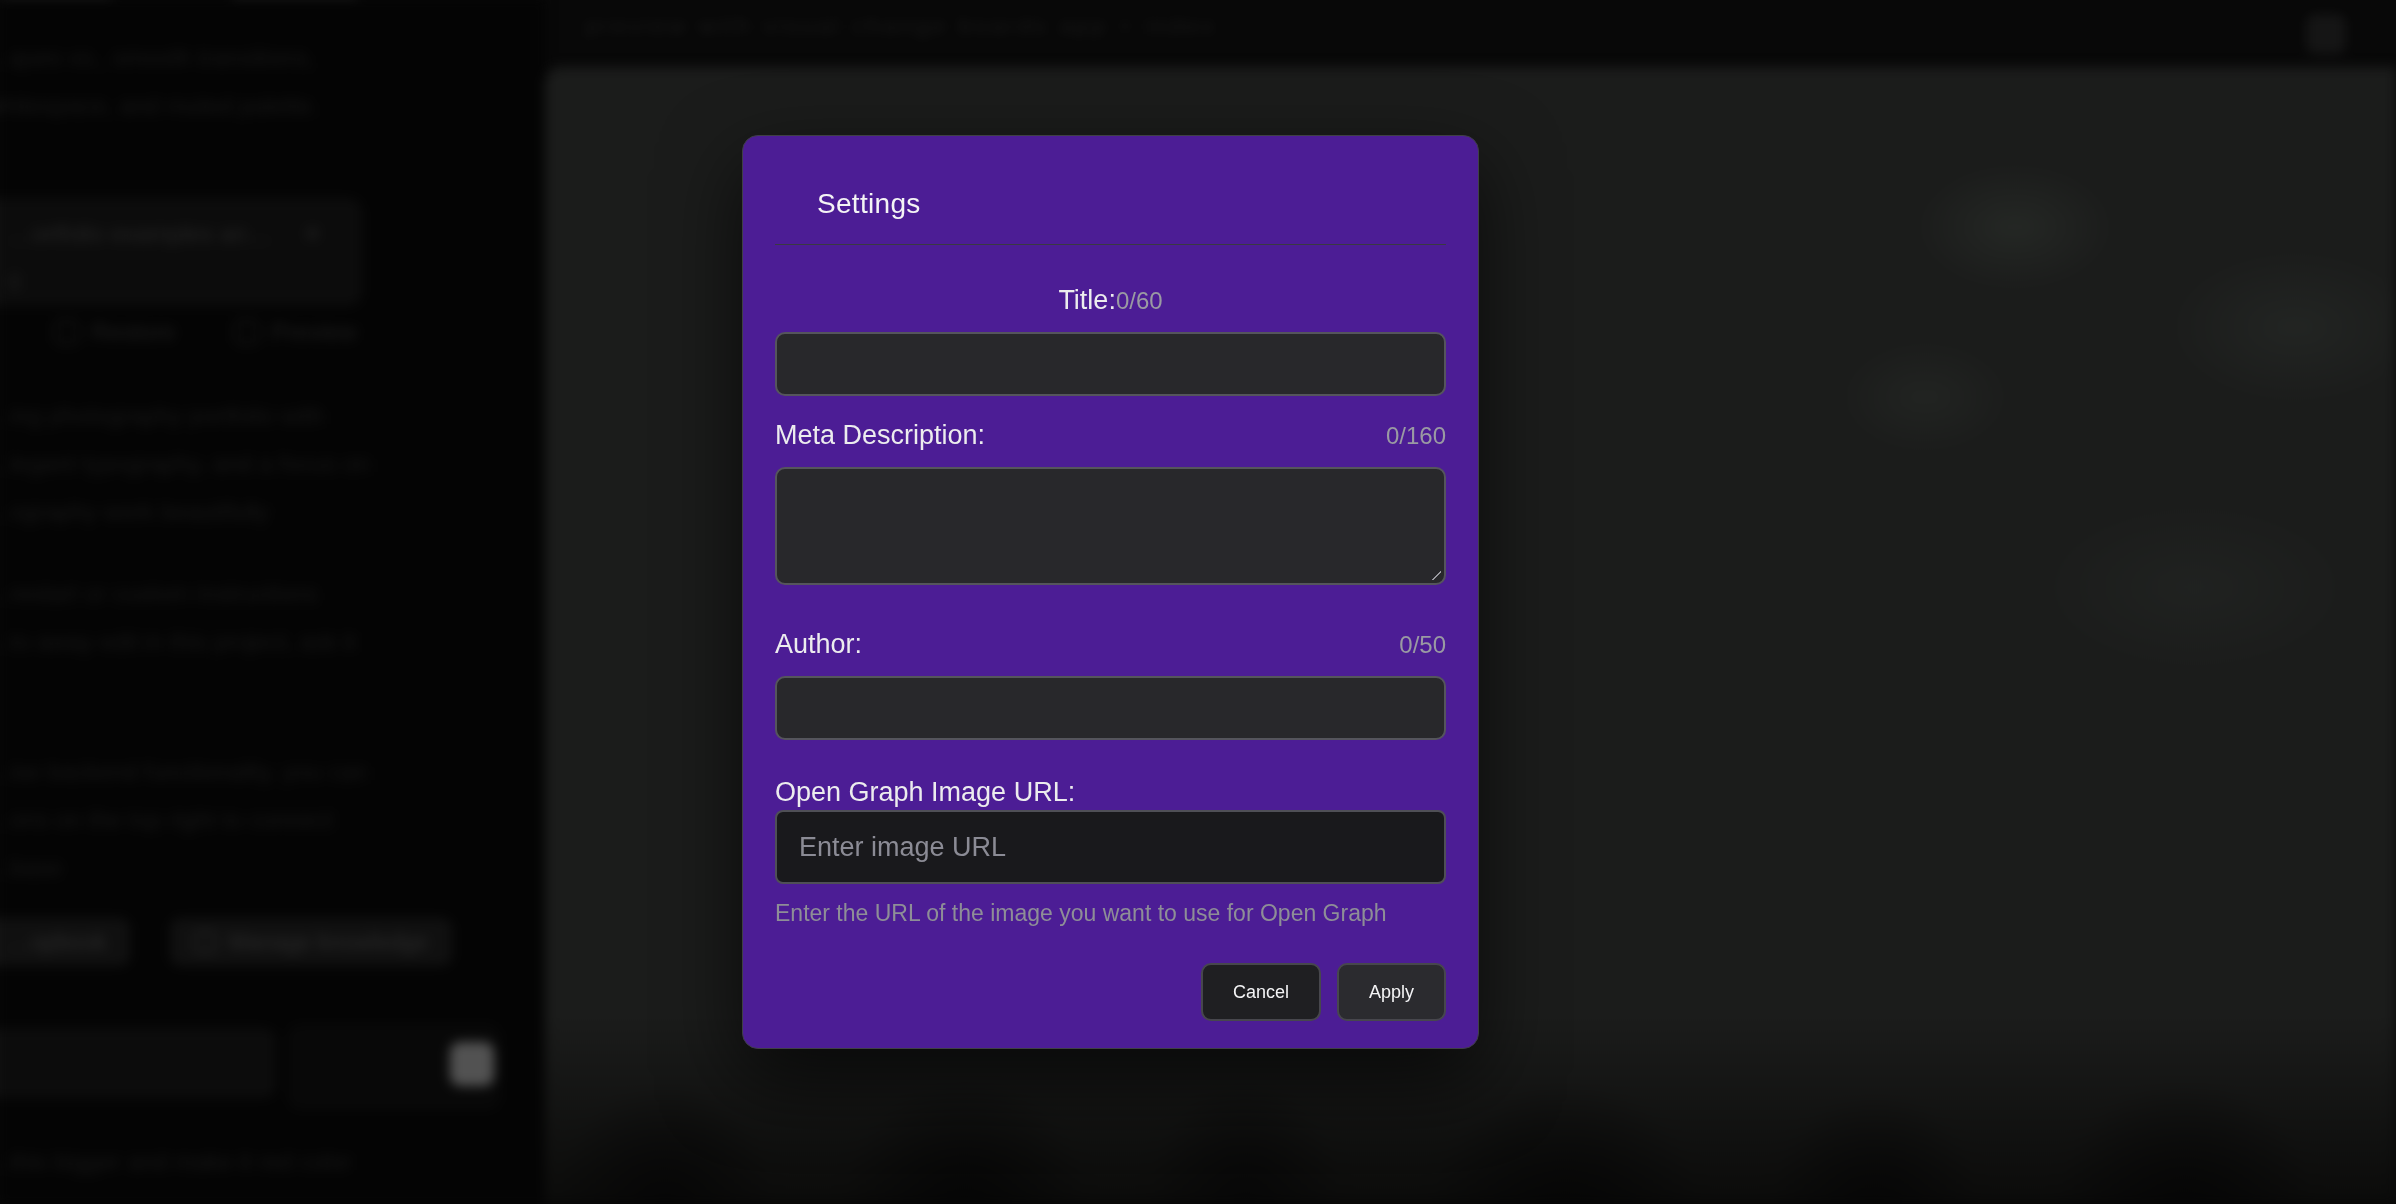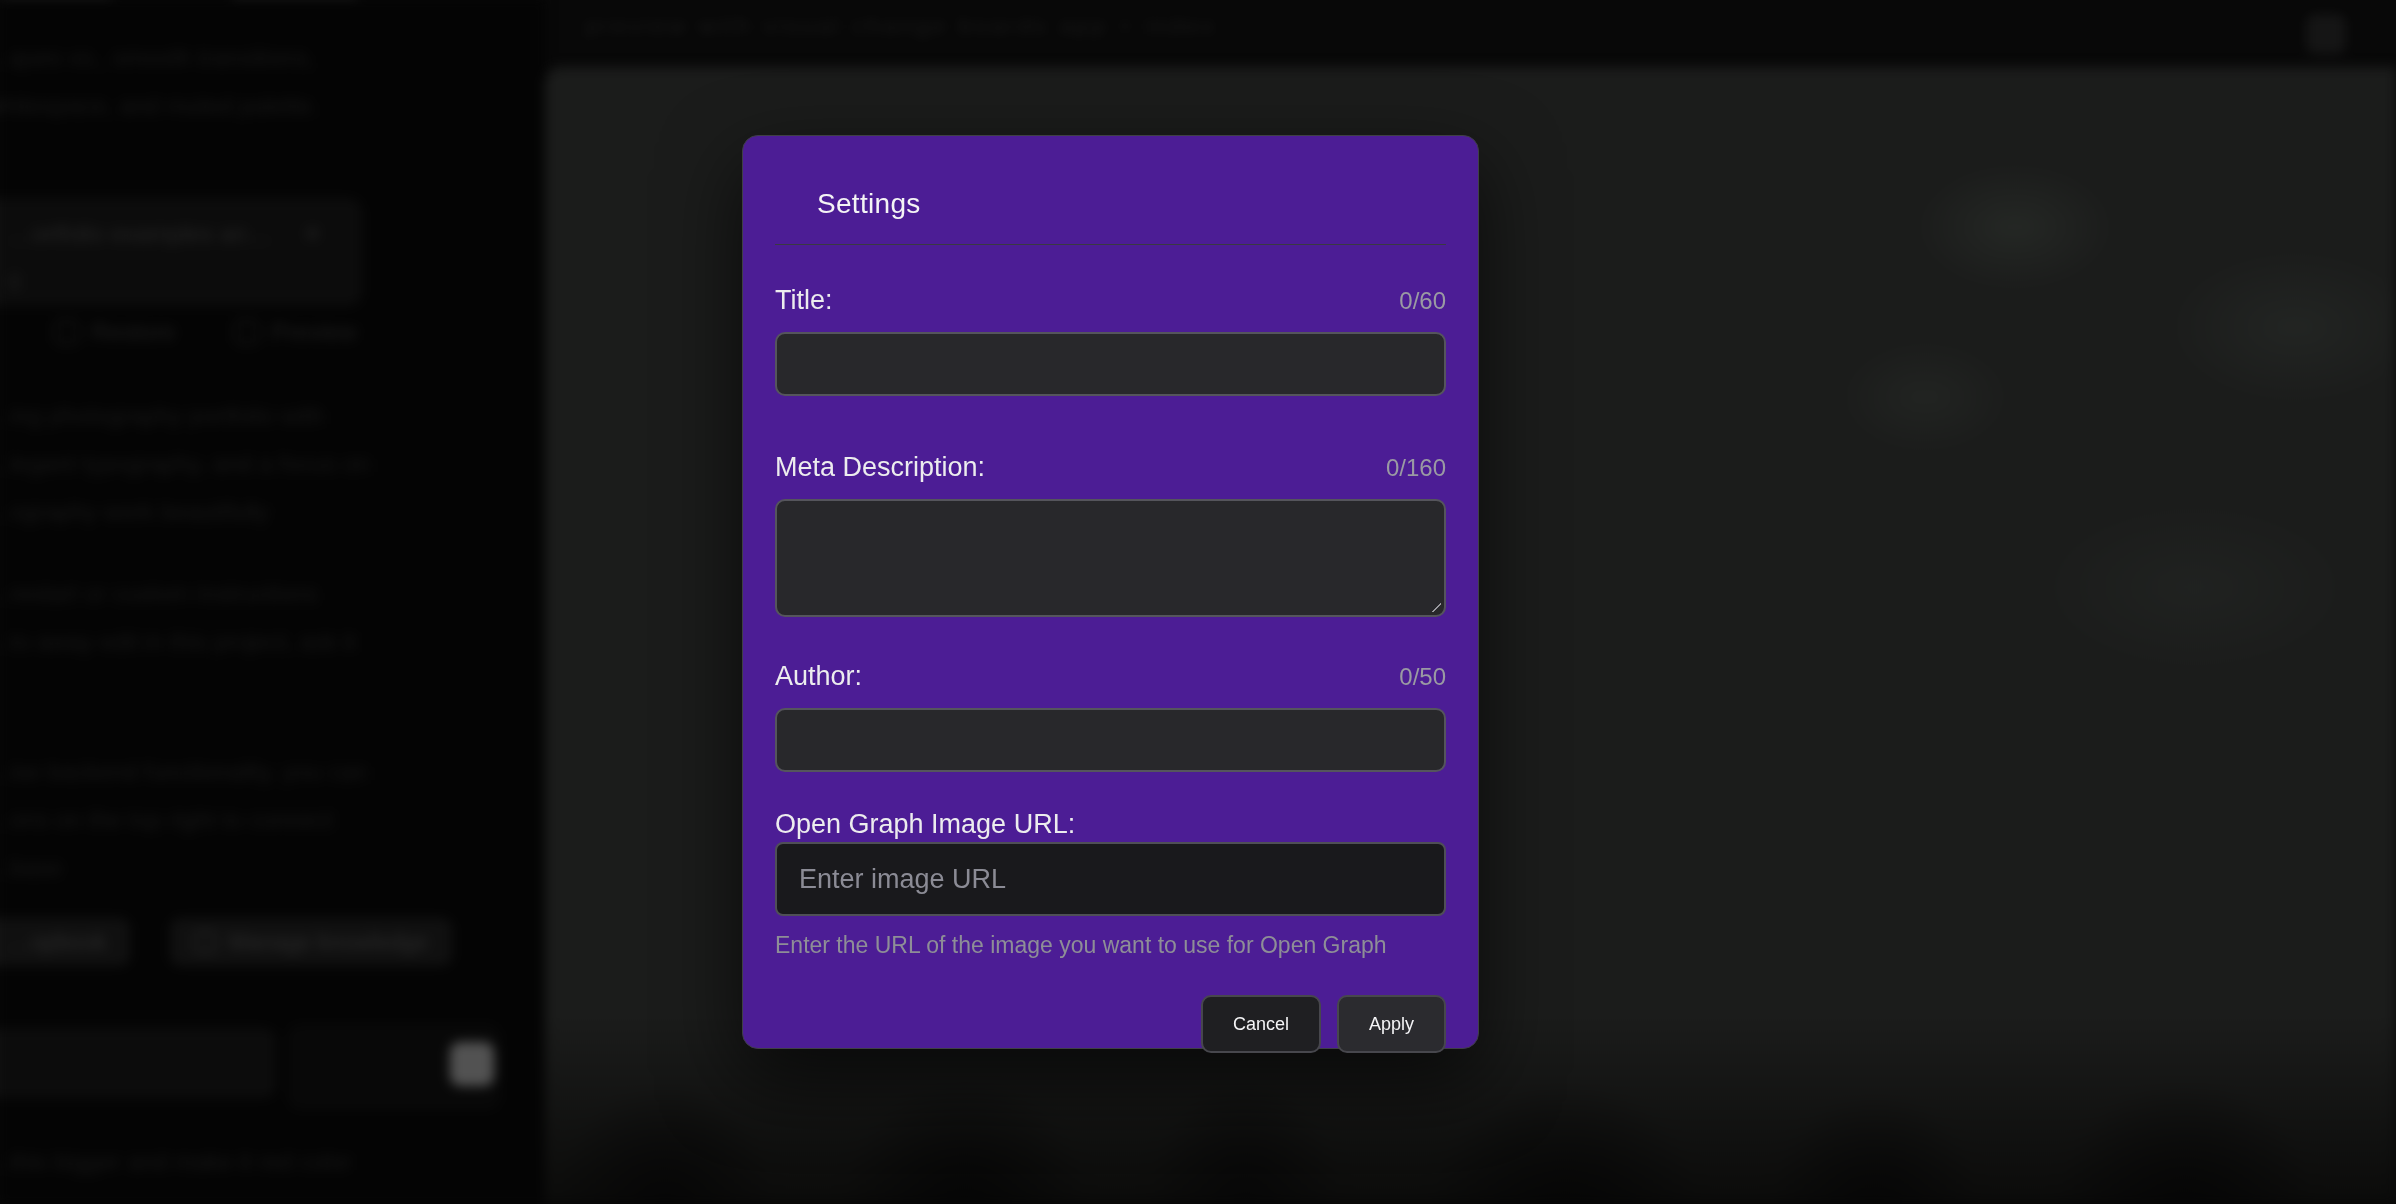--- a/index.html
+++ b/index.html
@@ -67,22 +67,22 @@
   .modal { position:absolute; left:742px; top:135px; width:737px; height:914px;
            background:#4c1d95; border:1px solid #3f3f46; border-radius:16px;
            box-shadow:0 30px 80px rgba(0,0,0,0.65); padding:0 32px; color:#ececee; }
   .modal-title { padding:52px 0 0 42px; font-size:28px; color:#f4f4f5; letter-spacing:0.3px; }
   .modal-divider { margin-top:24px; border-top:1px solid #3a3a41; }
 
   .label-row { display:flex; justify-content:space-between; align-items:baseline; }
   .field-label { font-size:27px; color:#ececee; }
   .field-counter { font-size:24px; color:#9a9aa3; }
 
-  .lr-1 { margin-top:40px; }
-  .lr-2 { margin-top:56px;gap:43px; }
+  .lr-1 { margin-top:40px;justify-content:center; }
+  .lr-2 { margin-top:24px;gap:43px; }
   .lr-3 { margin-top:44px; }
   .lr-4 { margin-top:37px; }
 
   .tb-input { margin-top:16px; width:100%; height:64px; background:#28282b;
               border:2px solid #55555c; border-radius:10px; padding:0 20px;
               font-size:26px; color:#e4e4e7; font-family:"Liberation Sans", sans-serif; outline:none; }
   .ta-wrap { position:relative; margin-top:16px; }
   .tb-area { display:block; width:100%; height:118px; background:#28282b;
              border:2px solid #55555c; border-radius:10px; padding:14px 20px;
              font-size:26px; color:#e4e4e7; font-family:"Liberation Sans", sans-serif;

